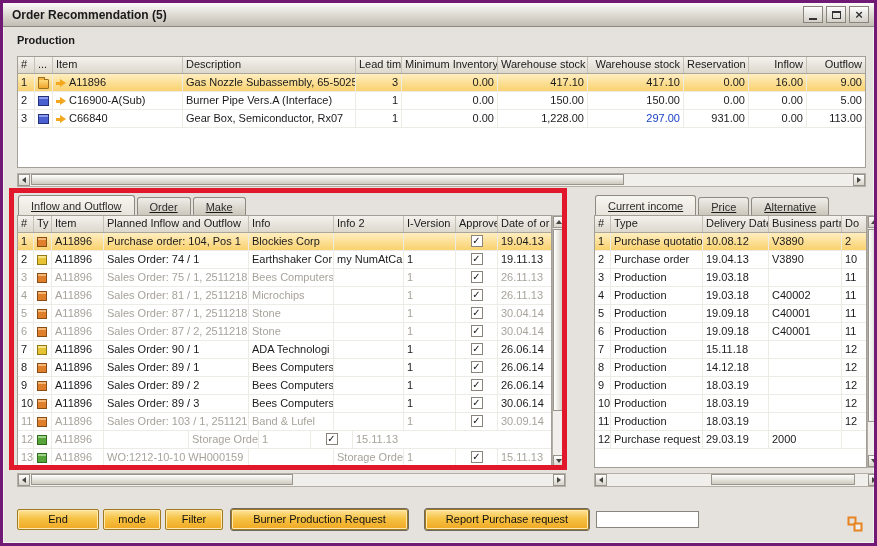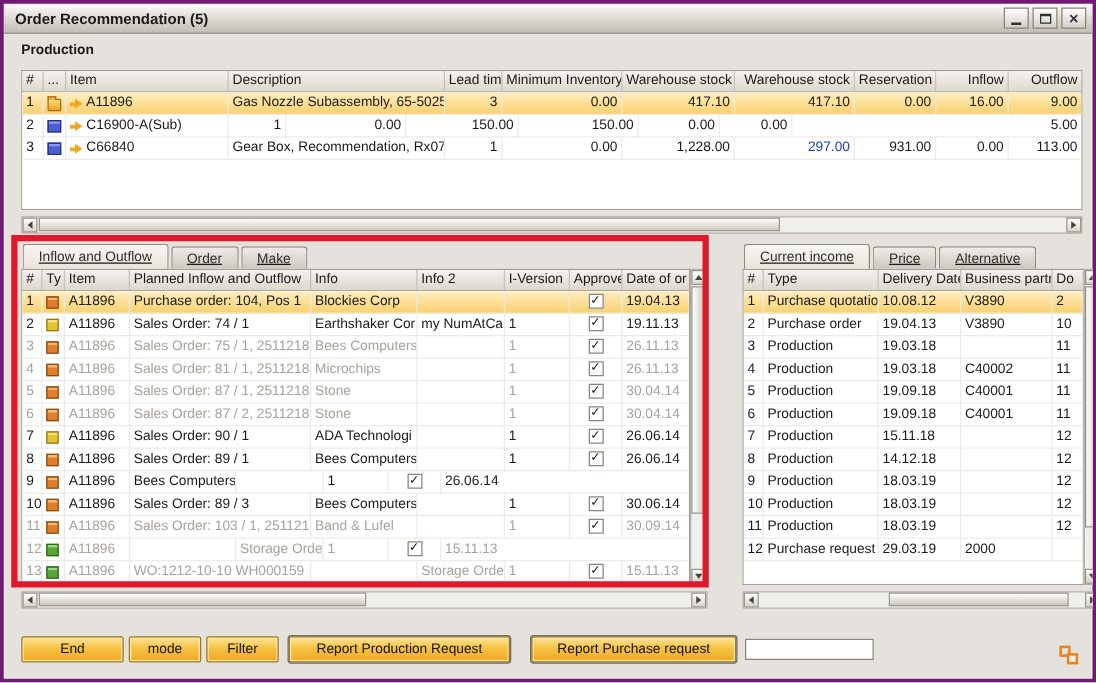--- a/index.html
+++ b/index.html
@@ -139,38 +139,39 @@
           </div>
           <div class="grid-row">
             <div class="c c0">2</div>
             <div class="c c1 cell-flex">
               <span class="ic ic-cube-blue"></span>
             </div>
             <div class="c c2 cell-flex">
               <span class="link-arrow"></span>
               <span>C16900-A(Sub)</span>
             </div>
+            <div class="c c3">Burner Pipe Vers.A (Interface)</div>
             <div class="c c4 r">1</div>
             <div class="c c5 r">0.00</div>
             <div class="c c6 r">150.00</div>
             <div class="c c7 r">150.00</div>
             <div class="c c8 r">0.00</div>
             <div class="c c9 r">0.00</div>
             <div class="c c10 r">5.00</div>
           </div>
           <div class="grid-row">
             <div class="c c0">3</div>
             <div class="c c1 cell-flex">
               <span class="ic ic-cube-blue"></span>
             </div>
             <div class="c c2 cell-flex">
               <span class="link-arrow"></span>
               <span>C66840</span>
             </div>
-            <div class="c c3">Gear Box, Recommendation, Rx07</div>
+            <div class="c c3">Gear Box, Semiconductor, Rx07</div>
             <div class="c c4 r">1</div>
             <div class="c c5 r">0.00</div>
             <div class="c c6 r">1,228.00</div>
             <div class="c c7 r link">297.00</div>
             <div class="c c8 r">931.00</div>
             <div class="c c9 r">0.00</div>
             <div class="c c10 r">113.00</div>
           </div>
         </div>
     </div>
@@ -327,20 +328,21 @@
                 <span class="cb">✓</span>
               </div>
               <div class="c c8">26.06.14</div>
             </div>
             <div class="grid-row">
               <div class="c c0">9</div>
               <div class="c c1 cell-flex">
                 <span class="ic ic-cube-orange"></span>
               </div>
               <div class="c c2">A11896</div>
+              <div class="c c3">Sales Order: 89 /  2</div>
               <div class="c c4">Bees Computers</div>
               <div class="c c5"></div>
               <div class="c c6">1</div>
               <div class="c c7">
                 <span class="cb">✓</span>
               </div>
               <div class="c c8">26.06.14</div>
             </div>
             <div class="grid-row">
               <div class="c c0">10</div>
@@ -555,21 +557,21 @@
         </span>
     </div>
   </div>
 
   <div class="red-annotation"></div>
 
   <div class="footer">
     <div class="btn btn-end">End</div>
     <div class="btn btn-sm">mode</div>
     <div class="btn btn-sm2">Filter</div>
-    <div class="btn btn-lg1 btn-strong">Report Production Request</div>
+    <div class="btn btn-lg1 btn-strong">Burner Production Request</div>
     <div class="btn btn-lg2 btn-strong">Report Purchase request</div>
     <input type="text" value="" style="">
   </div>
 
   <svg class="grip" width="16" height="16">
     <rect x="1.5" y="1.5" width="7" height="7" fill="none" stroke="#e8821e" stroke-width="2"></rect>
     <rect x="7.5" y="7.5" width="7" height="7" fill="#f1efec" stroke="#e8821e" stroke-width="2"></rect>
   </svg>
 
 </div>

